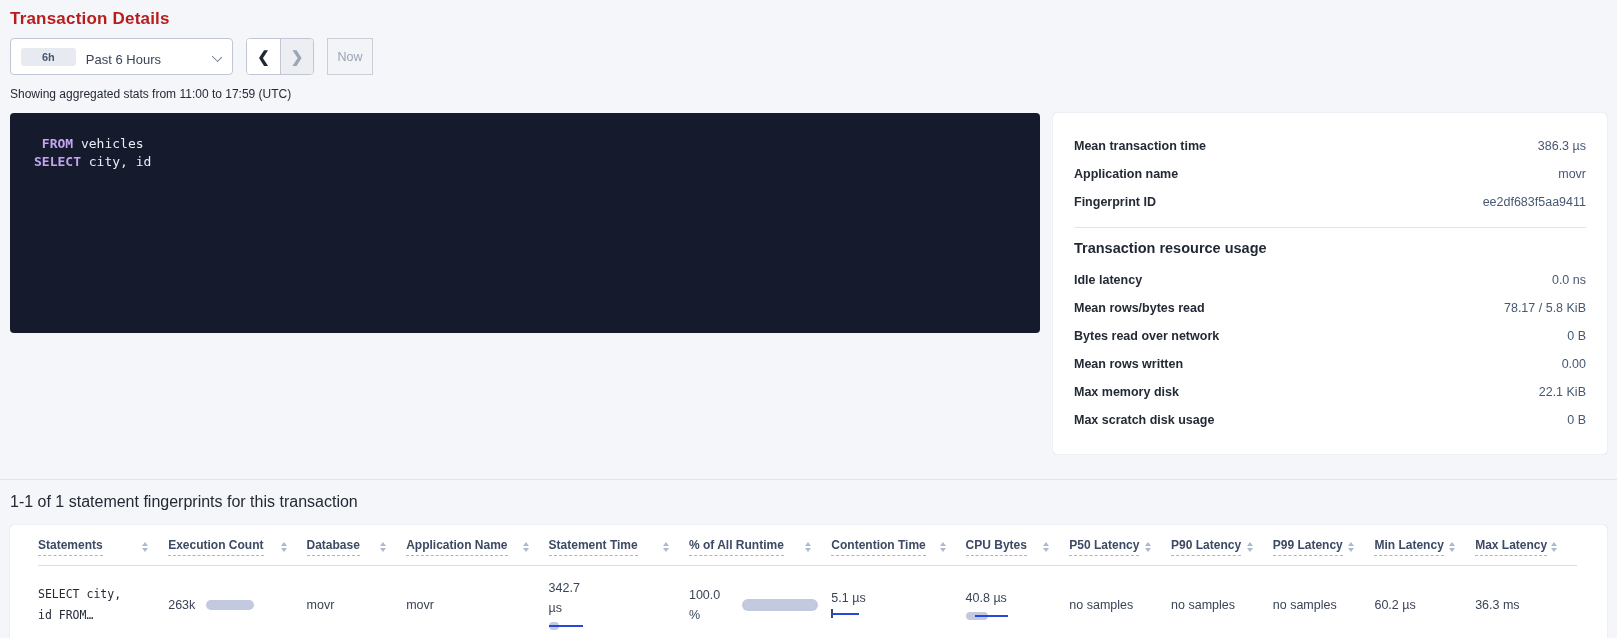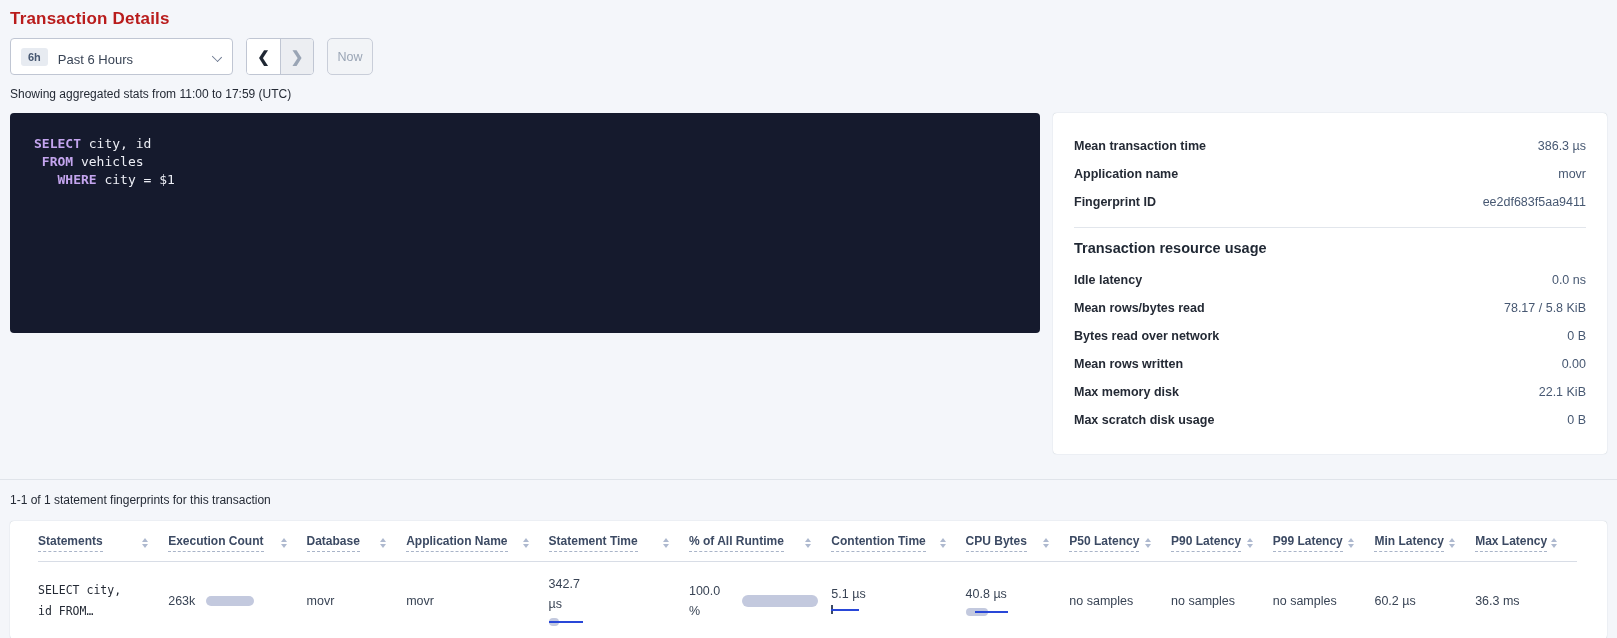--- a/index.html
+++ b/index.html
@@ -18,39 +18,39 @@
   
   .page-title { font-size: 17px; font-weight: 700; color: #b91c1c; margin: 9px 0 9px; letter-spacing: .2px; }
 
   .toolbar { display: flex; align-items: center; margin-top: 4px; }
   .time-picker {
     width: 223px; height: 37px; background: #fff; border: 1px solid #c0c6d3; border-radius: 4px;
     display: flex; align-items: center; padding: 0 10px; cursor: pointer;
   }
   .time-badge {
     background: #e7ebf1; color: #475872; font-size: 11px; font-weight: 700;
-    border-radius: 3px; padding: 3px 7px; margin-right: 10px;
+    border-radius: 3px; padding: 3px 21px; margin-right: 10px;
   }
   .time-label { font-size: 13px; color: #394455; flex: 1; margin-top: 6px; }
   .chevron-down { width: 10px; height: 10px; display: inline-block; position: relative; }
   .chevron-down::before {
     content: ""; position: absolute; left: 1px; top: 1px; width: 7px; height: 7px;
     border-right: 1.5px solid #6b7890; border-bottom: 1.5px solid #6b7890; transform: rotate(45deg) scale(1,.8);
   }
   .arrow-group {
     display: flex; margin-left: 13px; border: 1px solid #c0c6d3; border-radius: 4px; overflow: hidden; height: 37px; background:#fff;
   }
   .arrow-btn {
     width: 33px; height: 100%; display: flex; align-items: center; justify-content: center;
     border: none; background: #fff; font-size: 15px; font-weight: 700; color: #1f2733; cursor: pointer;
   }
   .arrow-btn + .arrow-btn { border-left: 1px solid #c0c6d3; }
   .arrow-btn.disabled { background: #eceef2; color: #9aa5b5; cursor: default; }
   .now-btn {
-    margin-left: 13px; height: 37px; width: 46px; border: 1px solid #c9ced9; border-radius: 5px;
+    margin-left: 13px; height: 37px; width: 46px; border: 1px solid #c9ced9; border-radius: 0;
     background: #f2f4f7; color: #9aa5b5; font-size: 12.5px; cursor: default;
   }
   .stats-caption { margin-top: 12px; font-size: 12px; color: #242a35; }
   .stats-caption b { font-weight: 400; }
 
   
   .summary { display: flex; gap: 13px; margin-top: 12px; align-items: stretch; }
   .sql-box {
     width: 1030px; min-width: 1030px; height: 220px; background: var(--sql-bg); border-radius: 4px;
     padding: 22px 24px; overflow: hidden;
@@ -62,21 +62,21 @@
     flex: 1; background: #fff; border-radius: 4px; box-shadow: 0 0 1px rgba(67,90,111,.4);
     padding: 19px 21px 20px; min-height: 323px;
   }
   .detail-row { display: flex; justify-content: space-between; align-items: baseline; padding: 7px 0; }
   .detail-label { font-size: 12.5px; font-weight: 700; color: #242a35; }
   .detail-value { font-size: 12.5px; color: #475872; }
   .details-divider { border: none; border-top: 1px solid #e2e6ec; margin: 11px 0 12px; }
   .resource-heading { font-size: 14.5px; font-weight: 700; color: #1f2733; margin: 2px 0 10px; }
 
   .full-divider { margin: 25px -10px 0; border: none; border-top: 1px solid #e0e4ea; }
-  .table-caption { margin-top: 13px; font-size: 12px; color: #242a35; }
+  .table-caption { margin-top: 13px; font-size: 16px; color: #242a35; }
 
   
   .table-card {
     margin-top: 14px; background: #fff; border-radius: 4px; box-shadow: 0 0 1px rgba(67,90,111,.4);
     padding: 0 30px 8px 28px; height: 118px; overflow: hidden;
   }
   table { width: 100%; border-collapse: collapse; table-layout: fixed; }
   col.c-stmt{width:128px} col.c-exec{width:136px} col.c-db{width:98px} col.c-app{width:140px}
   col.c-time{width:138px} col.c-runtime{width:140px} col.c-cont{width:132px} col.c-cpu{width:102px}
   col.c-p50{width:100px} col.c-p90{width:100px} col.c-p99{width:100px} col.c-min{width:99px} col.c-max{width:100px}
@@ -128,23 +128,22 @@
       <button class="arrow-btn disabled">❯</button>
     </div>
     <button class="now-btn">Now</button>
   </div>
 
   <p class="stats-caption"><span>Showing aggregated stats from </span><b>11:00 to 17:59 (UTC)</b></p>
 
   <div class="summary">
     <div class="sql-box">
       <div id="sql-code">
+          <div class="sql-line"><span> </span><span class="kw">FROM</span><span> vehicles</span></div>
           <div class="sql-line"><span></span><span class="kw">SELECT</span><span> city, id</span></div>
-          <div class="sql-line"><span> </span><span class="kw">FROM</span><span> vehicles</span></div>
-          <div class="sql-line"><span>   </span><span class="kw">WHERE</span><span> city = $1</span></div>
         </div>
     </div>
 
     <div class="details-card">
       <div id="detail-rows-top">
           <div class="detail-row">
             <span class="detail-label">Mean transaction time</span>
             <span class="detail-value">386.3 µs</span>
           </div>
           <div class="detail-row">

